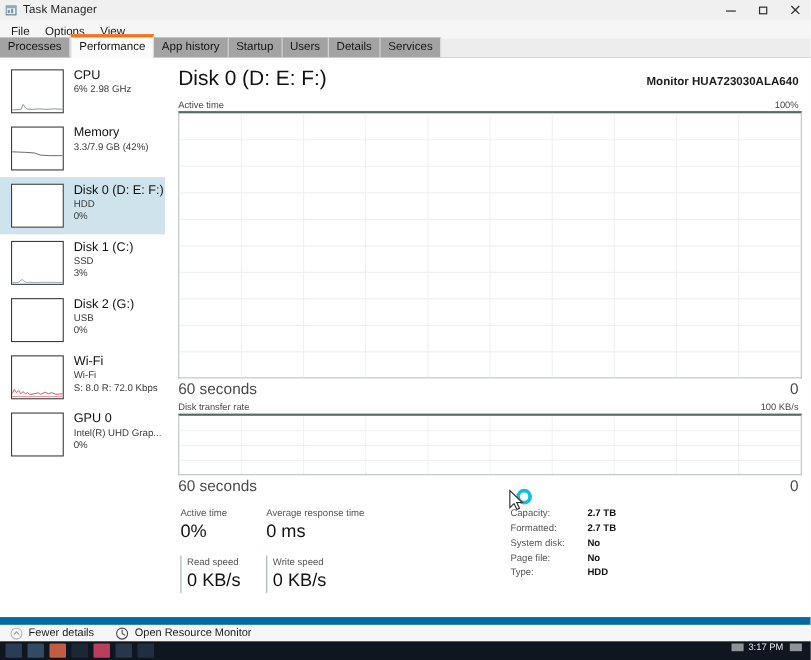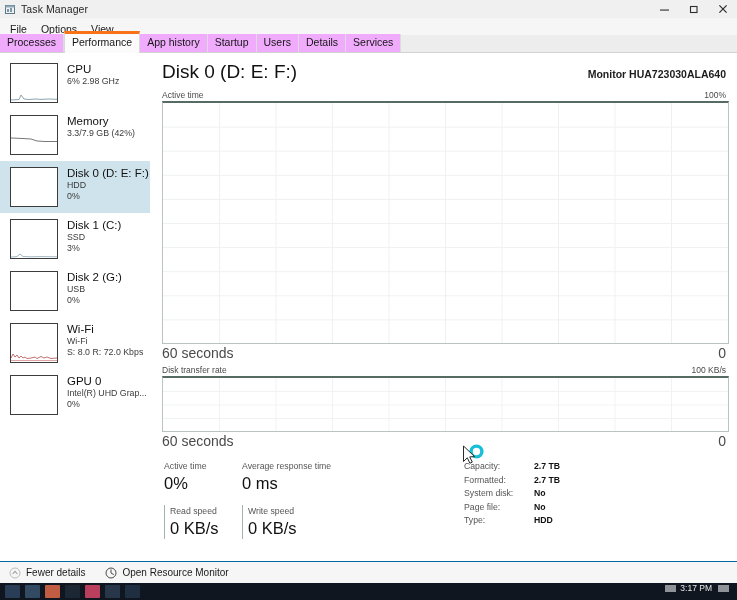--- a/index.html
+++ b/index.html
@@ -80,21 +80,21 @@
     background: #ededed;
     border-bottom: 1px solid #d2d2d2;
     padding-left: 0px;
   }
   .tab {
     font-size: 10.5px;
     color: #151515;
     padding: 2px 7px 3px 7px;
     white-space: nowrap;
     border-right: 1px solid #dcdcdc;
-    background: #f0abfc;
+    background: #a3a3a3;
     line-height: 13px;
   }
   .tab.active {
     background: #fbfbfb;
     border-top: 3px solid #f97316;
     border-left: 1px solid #d9d9d9;
     border-right: 1px solid #d9d9d9;
     margin-bottom: -1px;
     padding-bottom: 4px;
   }
@@ -248,21 +248,21 @@
   #stats-right td { padding: 0 0 3.5px 0; vertical-align: top; }
   #stats-right td.k { color: #555; width: 62px; white-space: nowrap; }
   #stats-right td.v { color: #111; font-weight: bold; white-space: nowrap; padding-left: 8px; }
 
   
   #statusbar {
     position: absolute;
     left: 0; bottom: 0;
     width: 737px; height: 22px;
     background: #f6f6f6;
-    border-top: 1px solid #0369a1;
+    border-top: 7px solid #0369a1;
     display: flex;
     align-items: center;
     padding-left: 9px;
     text-align: right;
   }
   .sb-link {
     font-size: 10px;
     color: #1a1a1a;
     display: flex;
     align-items: center;

